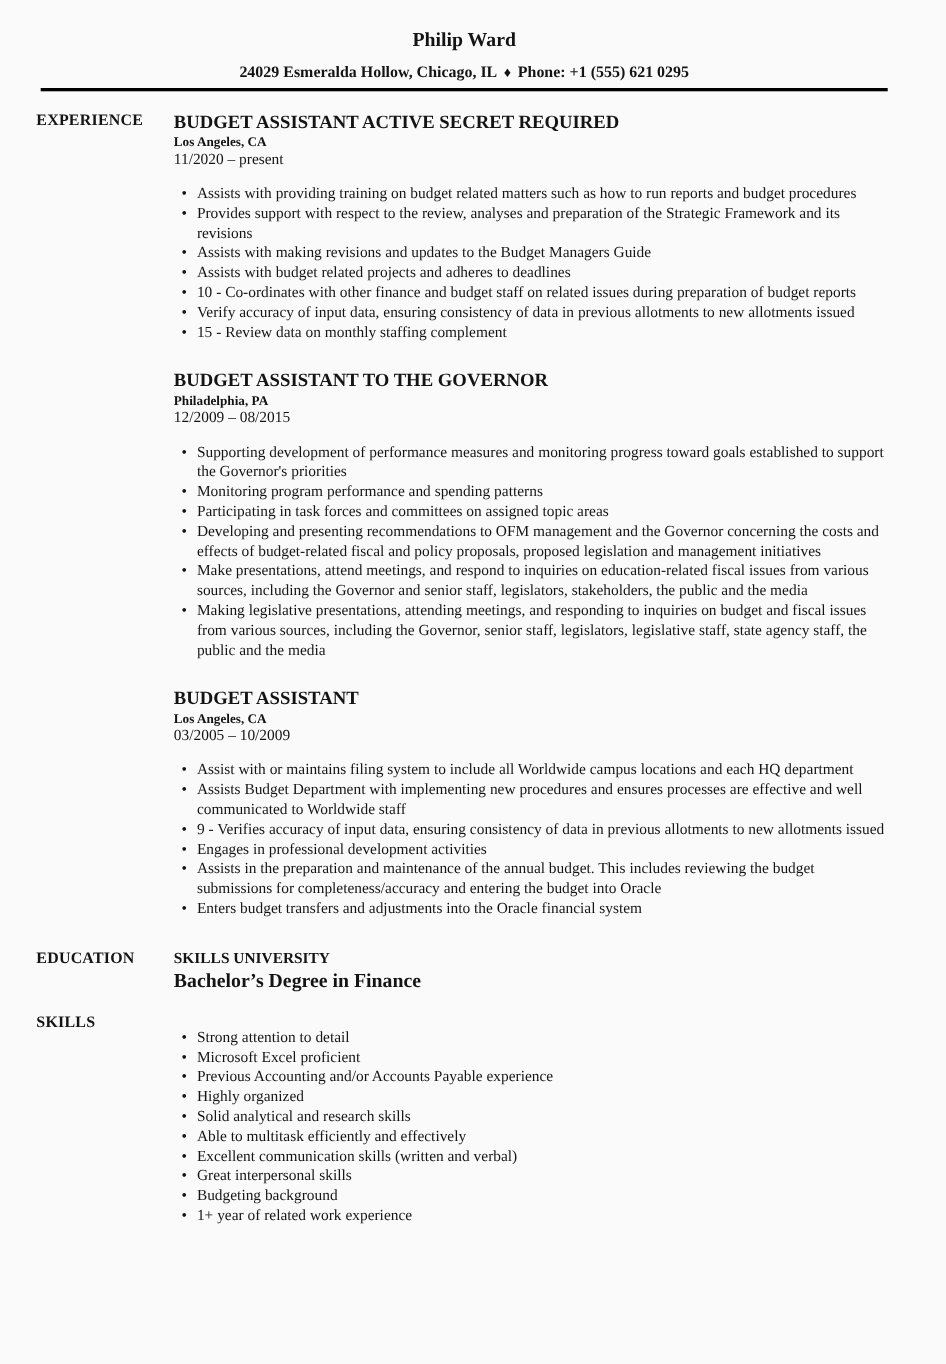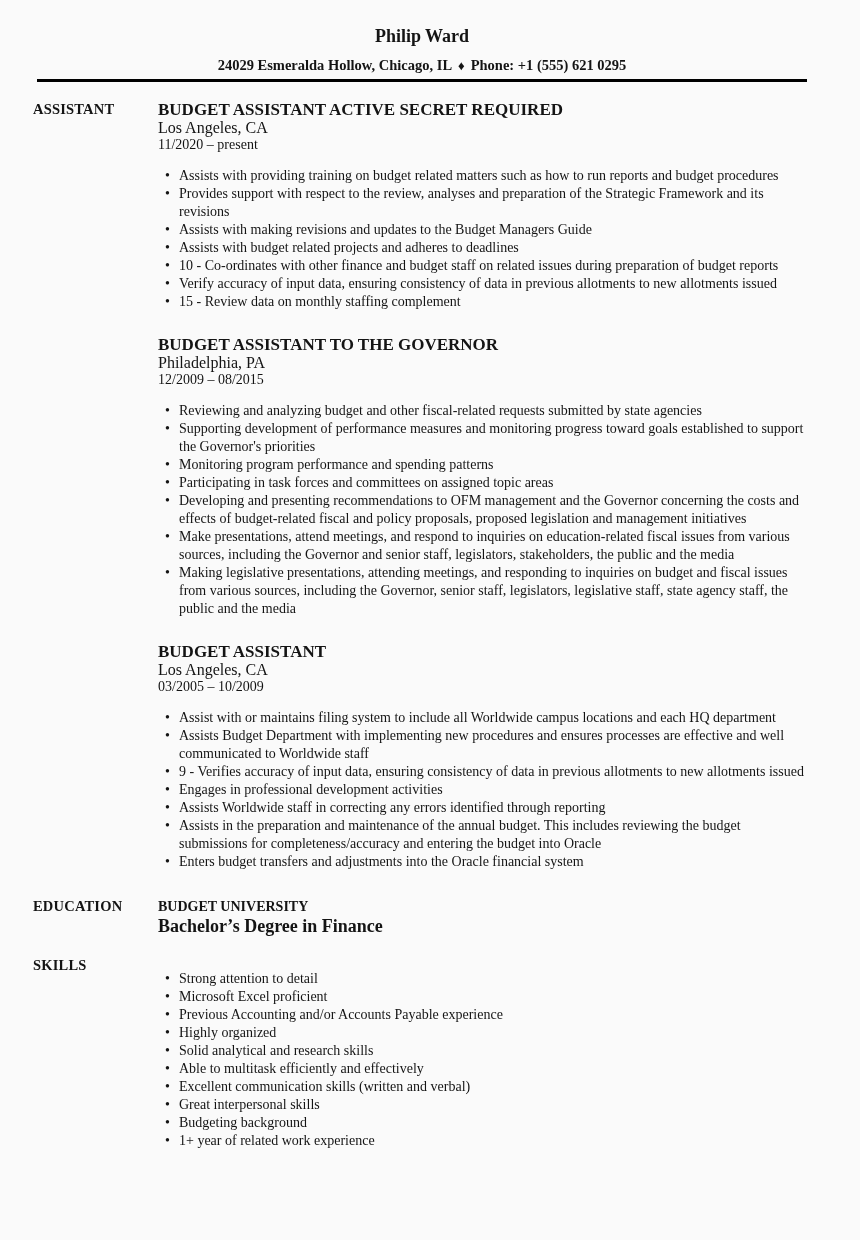--- a/index.html
+++ b/index.html
@@ -77,22 +77,22 @@
 
   
   .job { margin-bottom: 24px; }
   .job:last-child { margin-bottom: 0; }
   .job-title {
     font-weight: bold;
     font-size: 17px;
     line-height: 19px;
   }
   .job-location {
-    font-weight: normal;
-    font-size: 16px;
+    font-weight: bold;
+    font-size: 12px;
     line-height: 18px;
   }
   .job-dates {
     font-size: 14px;
     line-height: 16px;
   }
 
   
   ul.bullets {
     margin: 14px 0 0 0;
@@ -131,21 +131,21 @@
 
   <header class="header">
     <h1 class="name">Philip Ward</h1>
     <div class="contact">
       <span>24029 Esmeralda Hollow, Chicago, IL</span><span class="diamond">♦</span><span>Phone: +1 (555) 621 0295</span>
     </div>
     <hr class="rule">
   </header>
 
   <section class="row row-experience">
-    <div class="label">ASSISTANT</div>
+    <div class="label">EXPERIENCE</div>
     <div class="body">
 
       <article class="job">
         <div class="job-title">BUDGET ASSISTANT ACTIVE SECRET REQUIRED</div>
         <div class="job-location">Los Angeles, CA</div>
         <div class="job-dates">11/2020 – present</div>
         <ul class="bullets">
 
         <li class="bullet">Assists with providing training on budget related matters such as how to run reports and budget procedures</li>
             <li class="bullet">Provides support with respect to the review, analyses and preparation of the Strategic Framework and its revisions</li>
@@ -156,53 +156,51 @@
             <li class="bullet">15 - Review data on monthly staffing complement</li>
           </ul>
       </article>
 
       <article class="job">
         <div class="job-title">BUDGET ASSISTANT TO THE GOVERNOR</div>
         <div class="job-location">Philadelphia, PA</div>
         <div class="job-dates">12/2009 – 08/2015</div>
         <ul class="bullets">
 
-        <li class="bullet">Reviewing and analyzing budget and other fiscal-related requests submitted by state agencies</li>
             <li class="bullet">Supporting development of performance measures and monitoring progress toward goals established to support the Governor's priorities</li>
             <li class="bullet">Monitoring program performance and spending patterns</li>
             <li class="bullet">Participating in task forces and committees on assigned topic areas</li>
             <li class="bullet">Developing and presenting recommendations to OFM management and the Governor concerning the costs and effects of budget-related fiscal and policy proposals, proposed legislation and management initiatives</li>
             <li class="bullet">Make presentations, attend meetings, and respond to inquiries on education-related fiscal issues from various sources, including the Governor and senior staff, legislators, stakeholders, the public and the media</li>
             <li class="bullet">Making legislative presentations, attending meetings, and responding to inquiries on budget and fiscal issues from various sources, including the Governor, senior staff, legislators, legislative staff, state agency staff, the public and the media</li>
           </ul>
       </article>
 
       <article class="job">
         <div class="job-title">BUDGET ASSISTANT</div>
         <div class="job-location">Los Angeles, CA</div>
         <div class="job-dates">03/2005 – 10/2009</div>
         <ul class="bullets">
 
         <li class="bullet">Assist with or maintains filing system to include all Worldwide campus locations and each HQ department</li>
             <li class="bullet">Assists Budget Department with implementing new procedures and ensures processes are effective and well communicated to Worldwide staff</li>
             <li class="bullet">9 - Verifies accuracy of input data, ensuring consistency of data in previous allotments to new allotments issued</li>
             <li class="bullet">Engages in professional development activities</li>
-            <li class="bullet">Assists Worldwide staff in correcting any errors identified through reporting</li>
             <li class="bullet">Assists in the preparation and maintenance of the annual budget. This includes reviewing the budget submissions for completeness/accuracy and entering the budget into Oracle</li>
             <li class="bullet">Enters budget transfers and adjustments into the Oracle financial system</li>
           </ul>
       </article>
 
     </div>
   </section>
 
   <section class="row row-education">
     <div class="label">EDUCATION</div>
     <div class="body">
-      <div class="edu-school">BUDGET UNIVERSITY</div>
+      <div class="edu-school">SKILLS UNIVERSITY</div>
       <div class="edu-degree">Bachelor’s Degree in Finance</div>
     </div>
   </section>
 
   <section class="row row-skills">
     <div class="label">SKILLS</div>
     <div class="body">
       <ul class="bullets">
 
       <li class="bullet">Strong attention to detail</li>

